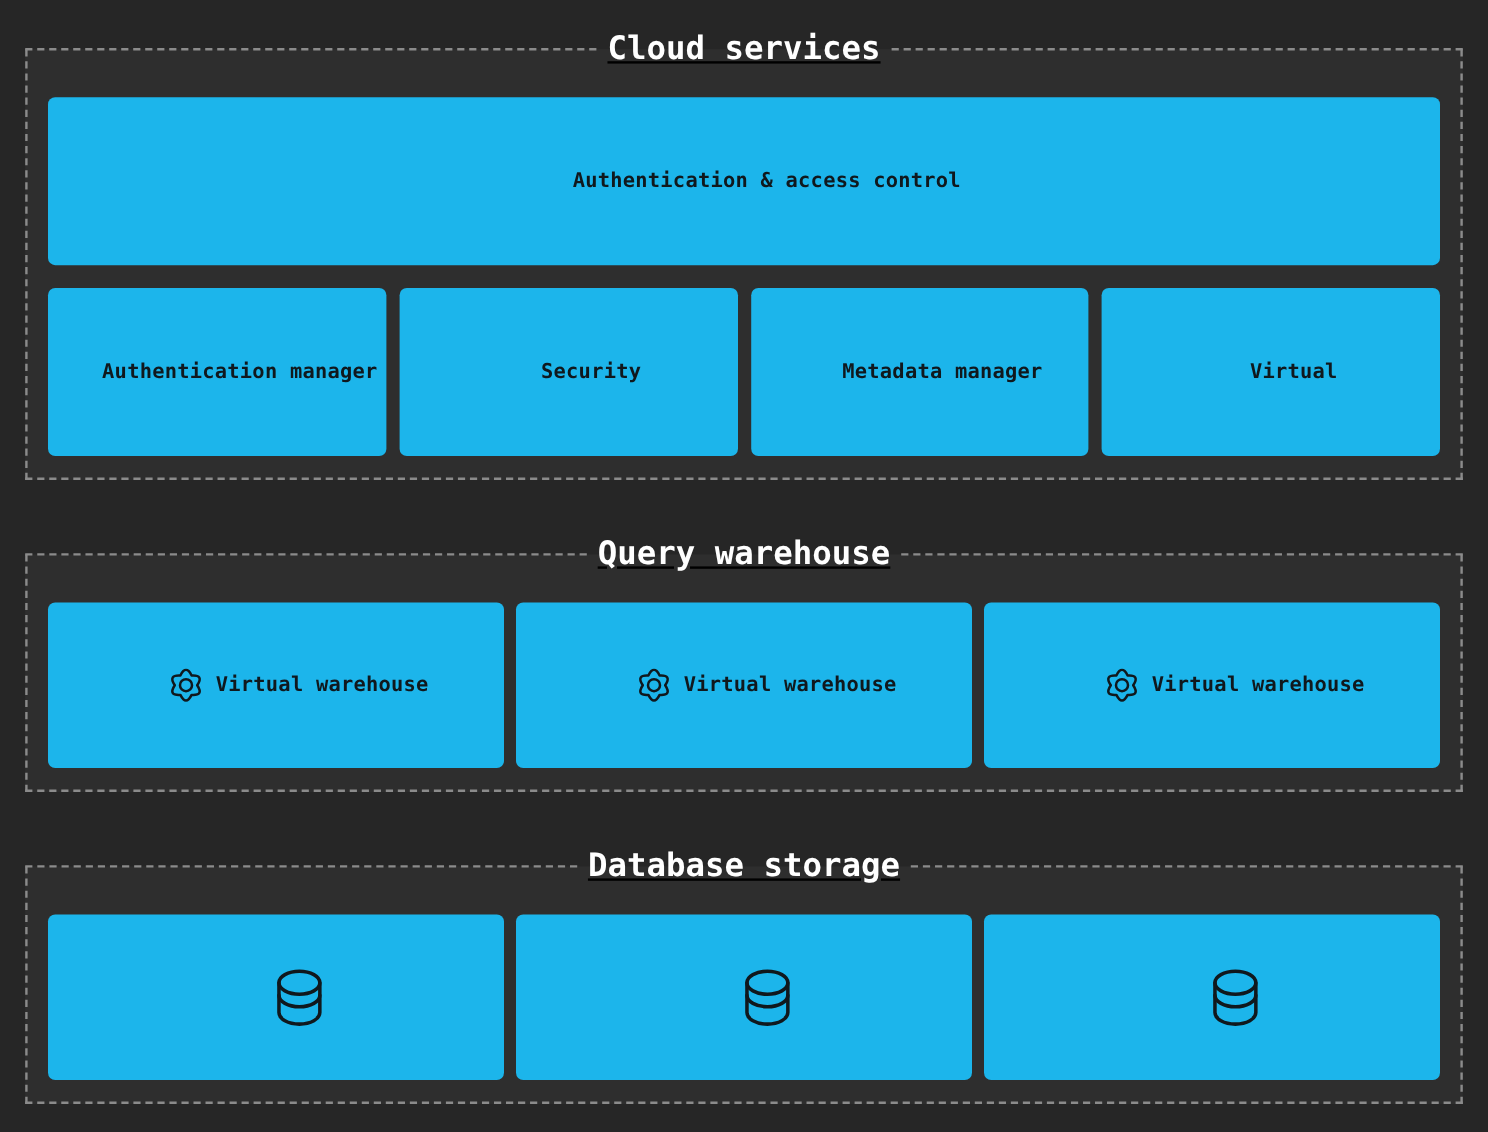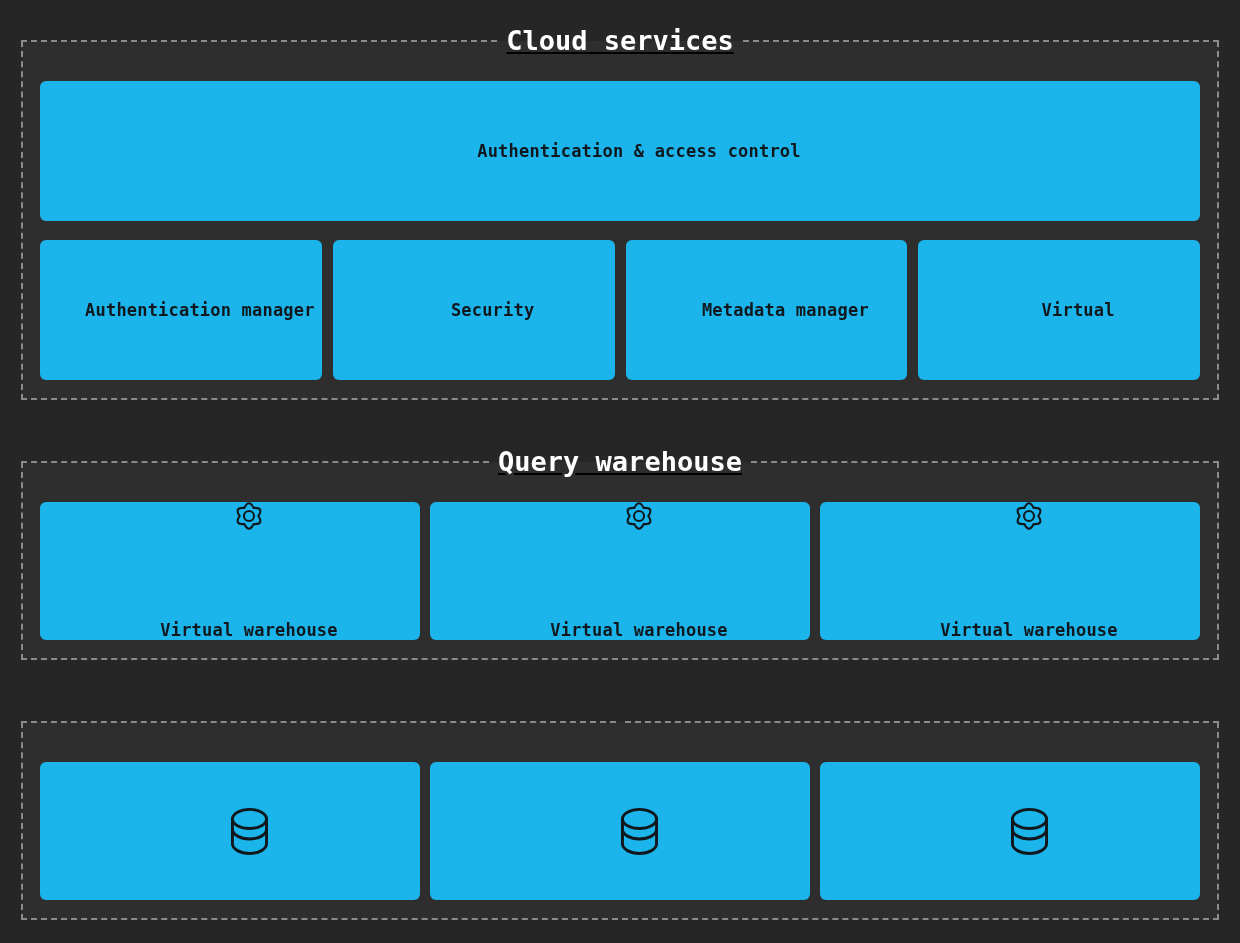--- a/index.html
+++ b/index.html
@@ -67,23 +67,22 @@
     font-weight: 600;
     letter-spacing: 0.2px;
     padding-left: 38px;
   }
   .node-wide { height: 140px; margin-bottom: 19px; }
   .node-row { display: flex; gap: 11px; }
   .node-row-s1 .node { flex: 1 1 0; height: 140px; }
   .node-row-wh, .node-row-db { gap: 10px; }
   .node-row-wh .node, .node-row-db .node { flex: 1 1 0; height: 138px; }
   .node-col {
-    flex-direction: column;
+    flex-direction: row;
     gap: 11px;
-    justify-content: space-between;
   }
   .icon svg { display: block; }
   .icon { line-height: 0; }
 </style>
 </head>
 <body>
 
 <div class="canvas">
 
   <section class="group group-s1">
@@ -152,20 +151,21 @@
           <span class="node-label">Virtual warehouse</span>
         </div>
 
       </div>
     </div>
   </section>
 
   <section class="group group-s3">
     <div class="group-header">
       <span class="hline"></span>
+      <h2 class="group-title">Database storage</h2>
       <span class="hline"></span>
     </div>
     <div class="group-body">
       <div class="node-row node-row-db">
 
         <div class="node">
           <span class="icon">
             <svg width="47" height="51" viewBox="0 0 24 26" fill="none" stroke="#10181d" stroke-width="1.5" stroke-linejoin="round" stroke-linecap="round">
               <ellipse cx="12" cy="6.6" rx="8.7" ry="4.9"></ellipse>
               <path d="M3.3 6.6 V19.3 A8.7 4.9 0 0 0 20.7 19.3 V6.6"></path>

